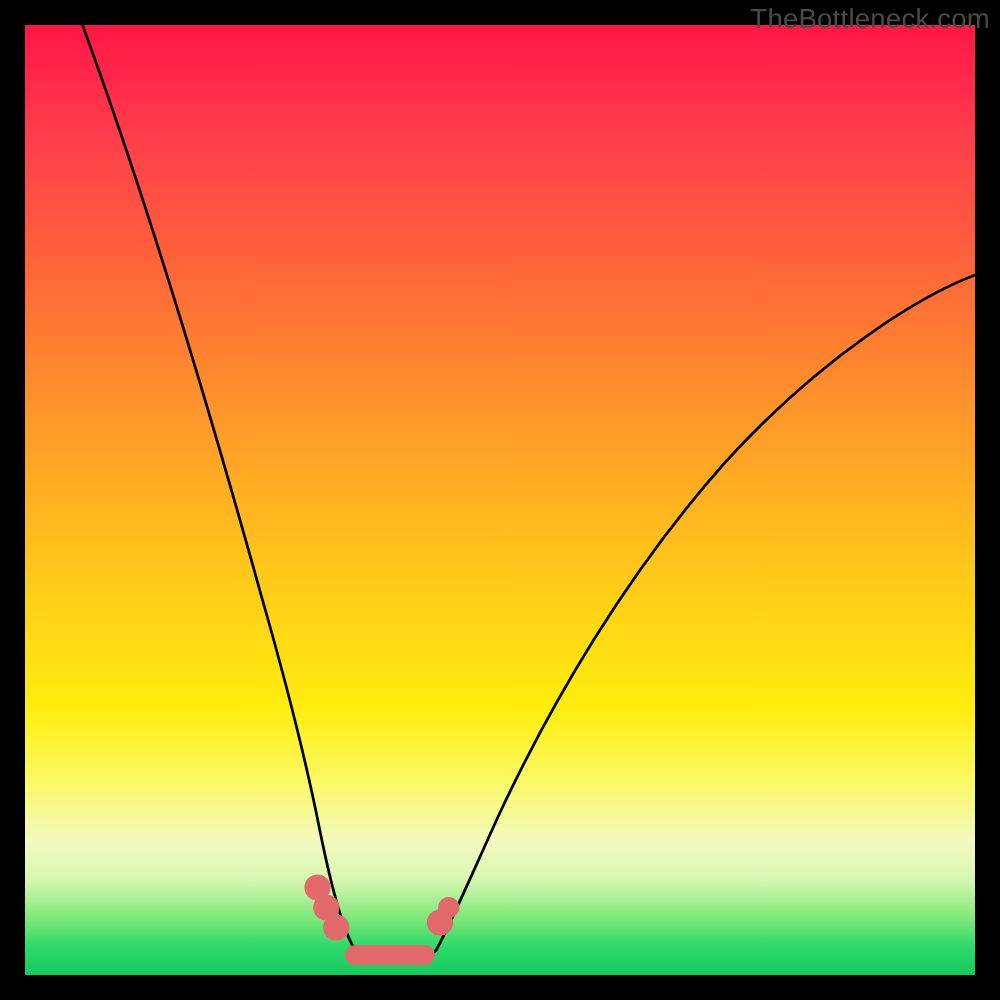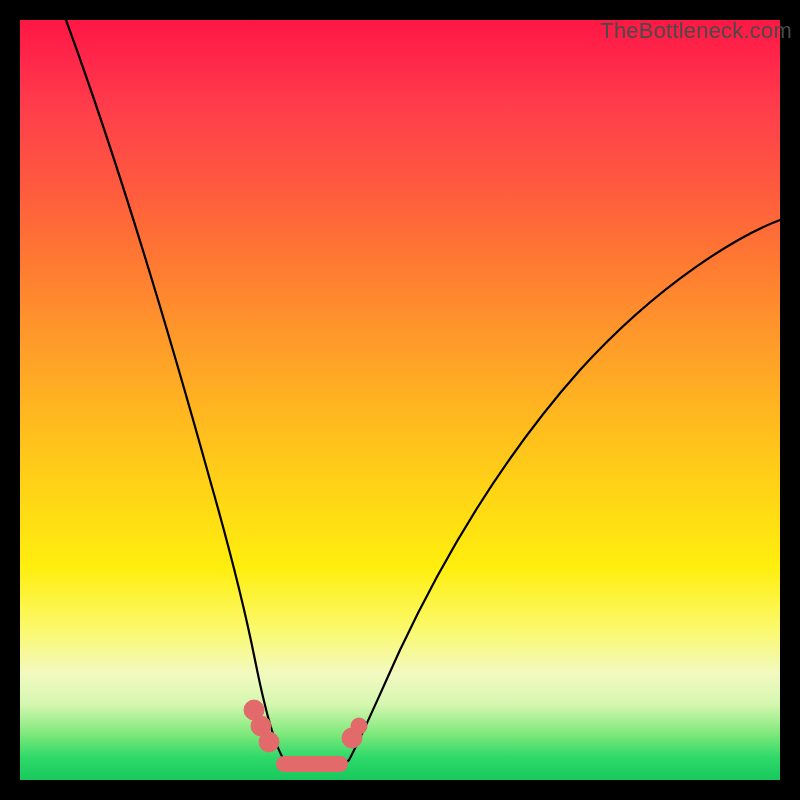--- a/index.html
+++ b/index.html
@@ -47,21 +47,20 @@
   }
   .watermark {
     position: absolute;
     top: 2px;
     right: 8px;
     color: #4a4a4a;
     font-size: 22px;
     font-weight: 500;
     letter-spacing: 0.2px;
     user-select: none;
-    margin-top: 16px;
   }
   svg.curves {
     position: absolute;
     left: 20px;
     top: 20px;
     width: 760px;
     height: 760px;
     overflow: visible;
   }
   .curve {

